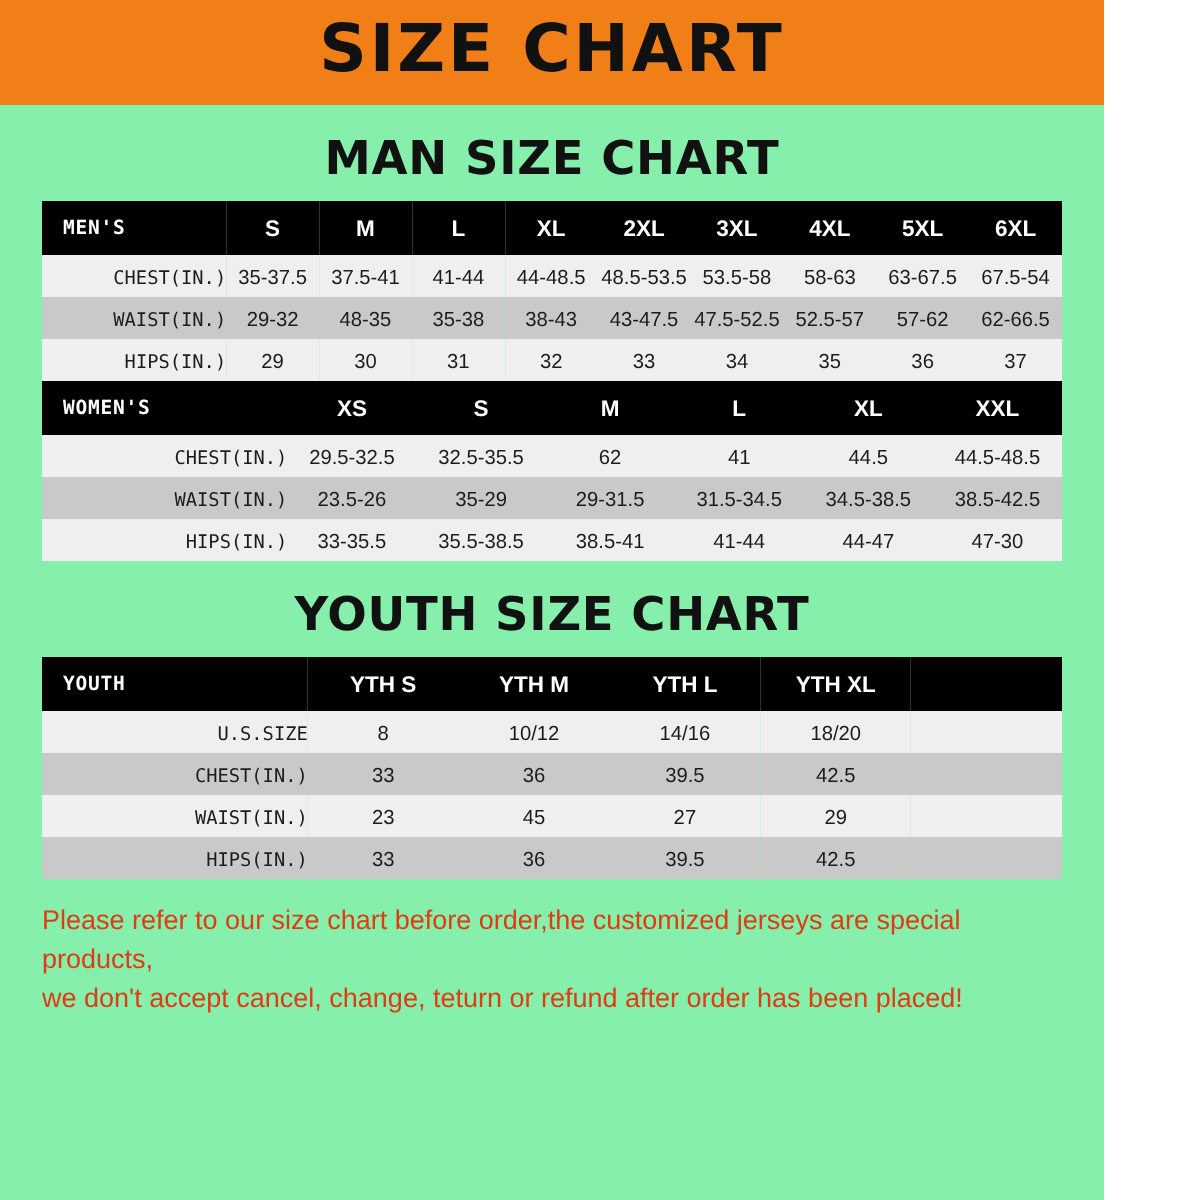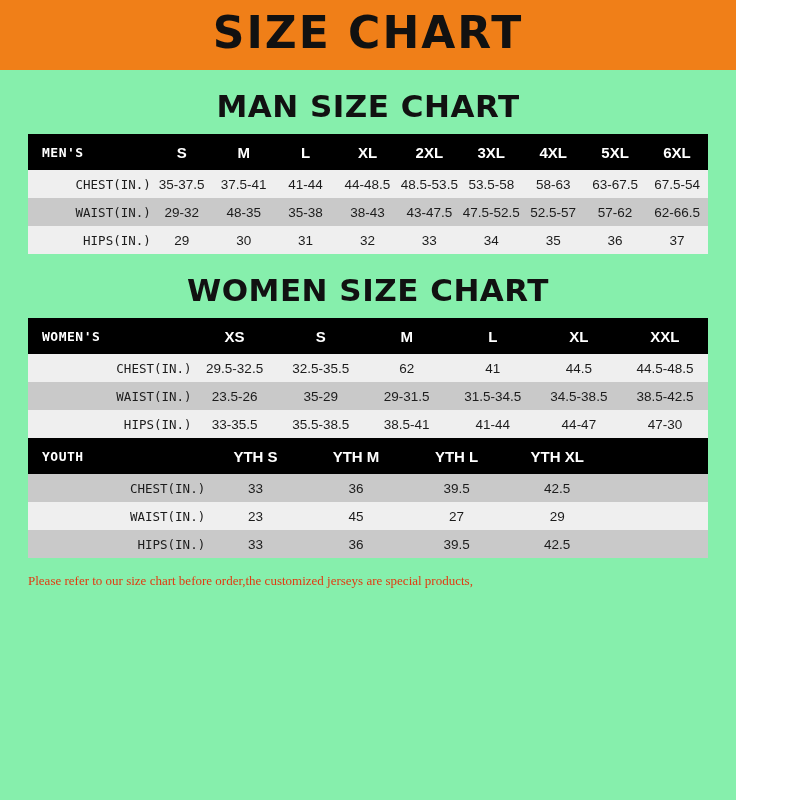--- a/index.html
+++ b/index.html
@@ -95,23 +95,23 @@
     font-family: "DejaVu Sans Mono", monospace;
     font-size: 12.5px;
     letter-spacing: 0px;
     text-align: right;
   }
   tr.band-light td { background: #efefef; }
   tr.band-dark td { background: #c9c9c9; }
   .footer-note {
     margin: 14px 28px 0 28px;
     color: #e03b12;
-    font-size: 13px;
+    font-size: 18px;
     line-height: 1.45;
-    font-family: Liberation Serif, serif;
+    font-family: Liberation Sans, sans-serif;
   }
   .footer-note .line { display: block; }
 </style>
 </head>
 <body>
 
 <div class="page">
 
   <div class="banner">
     <div class="banner-side"></div>
@@ -175,21 +175,20 @@
             <td>34</td>
             <td>35</td>
             <td>36</td>
             <td>37</td>
           </tr>
         </tbody>
       </table>
     </div>
 
     <div class="section">
-      <div class="section-title">WOMEN SIZE CHART</div>
       <table class="chart">
         <thead>
           <tr>
             <th class="rowlabelhead" style="width:22%">WOMEN'S</th>
             <th>XS</th>
             <th>S</th>
             <th>M</th>
             <th>L</th>
             <th>XL</th>
             <th>XXL</th>
@@ -221,32 +220,41 @@
             <td>38.5-41</td>
             <td>41-44</td>
             <td>44-47</td>
             <td>47-30</td>
           </tr>
         </tbody>
       </table>
     </div>
 
     <div class="section">
+      <div class="section-title">YOUTH SIZE CHART</div>
       <table class="chart">
         <thead>
           <tr>
             <th class="rowlabelhead" style="width:24%">YOUTH</th>
             <th>YTH S</th>
             <th>YTH M</th>
             <th>YTH L</th>
             <th>YTH XL</th>
             <th></th>
           </tr>
         </thead>
         <tbody>
+          <tr class="band-light">
+            <td class="rowlabel">U.S.SIZE</td>
+            <td>8</td>
+            <td>10/12</td>
+            <td>14/16</td>
+            <td>18/20</td>
+            <td></td>
+          </tr>
           <tr class="band-dark">
             <td class="rowlabel">CHEST(IN.)</td>
             <td>33</td>
             <td>36</td>
             <td>39.5</td>
             <td>42.5</td>
             <td></td>
           </tr>
           <tr class="band-light">
             <td class="rowlabel">WAIST(IN.)</td>
@@ -265,15 +273,16 @@
             <td></td>
           </tr>
         </tbody>
       </table>
     </div>
 
   </div>
 
   <div class="footer-note">
     <span class="line">Please refer to our size chart before order,the customized jerseys are special products,</span>
+    <span class="line">we don't accept cancel, change, teturn or refund after order has been placed!</span>
   </div>
 
 </div>
 
 </body></html>

